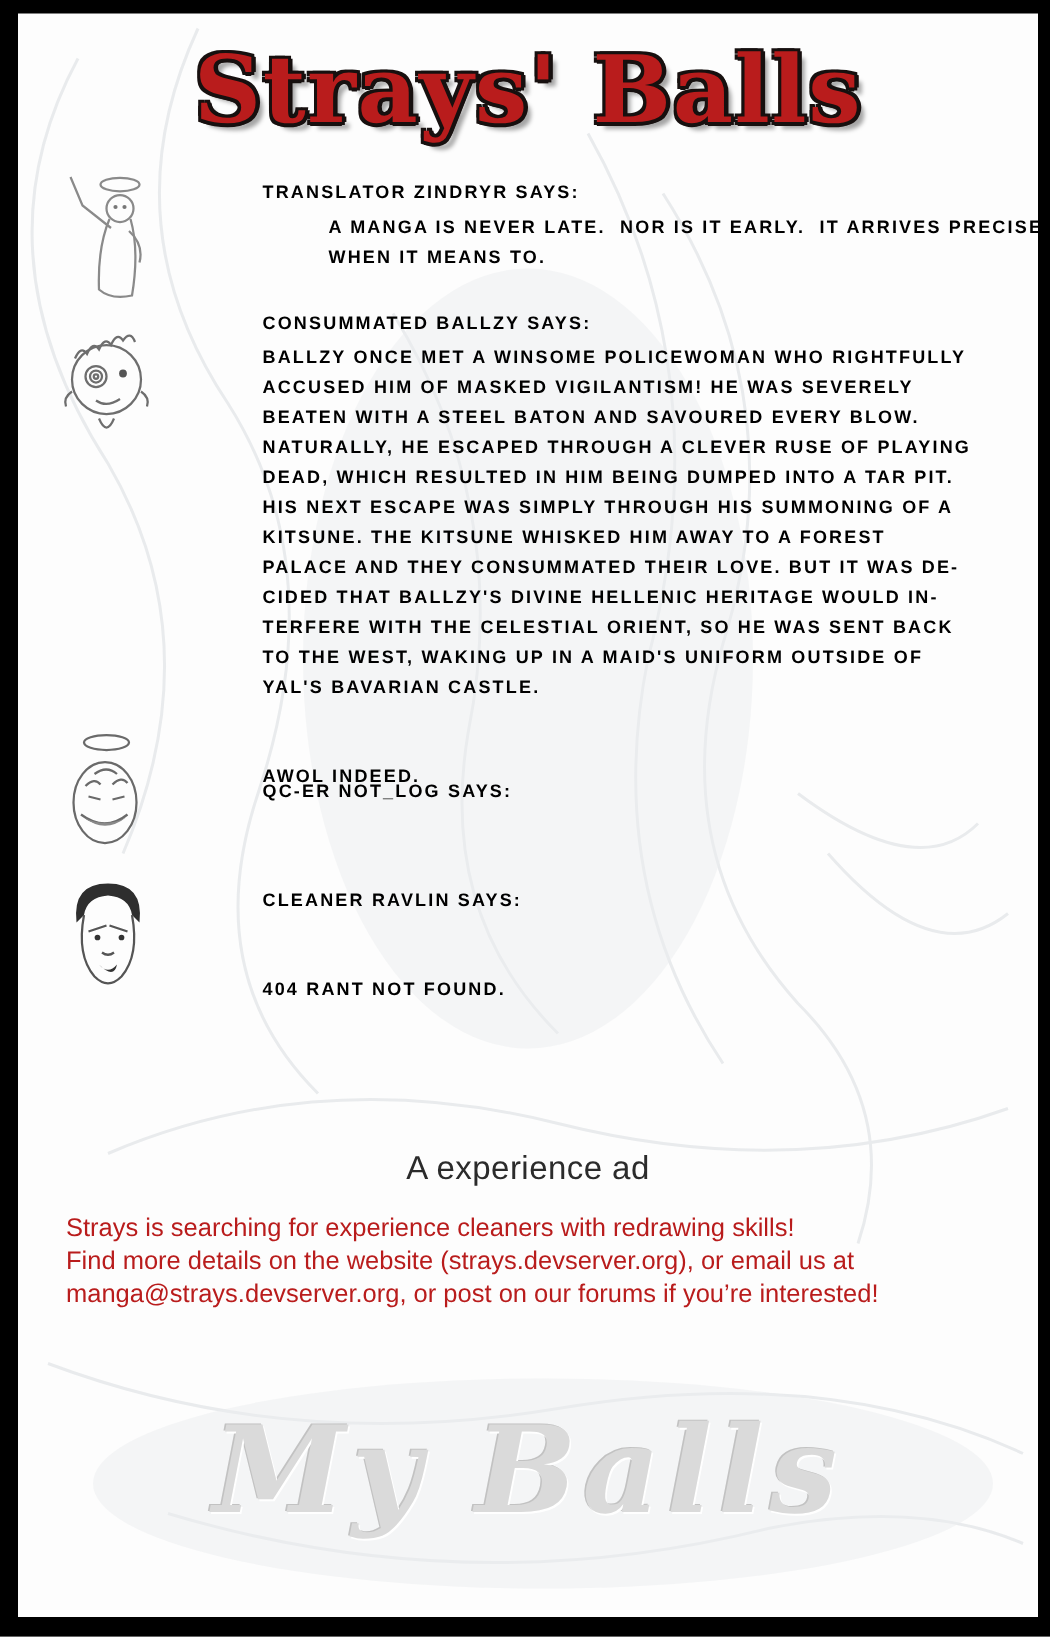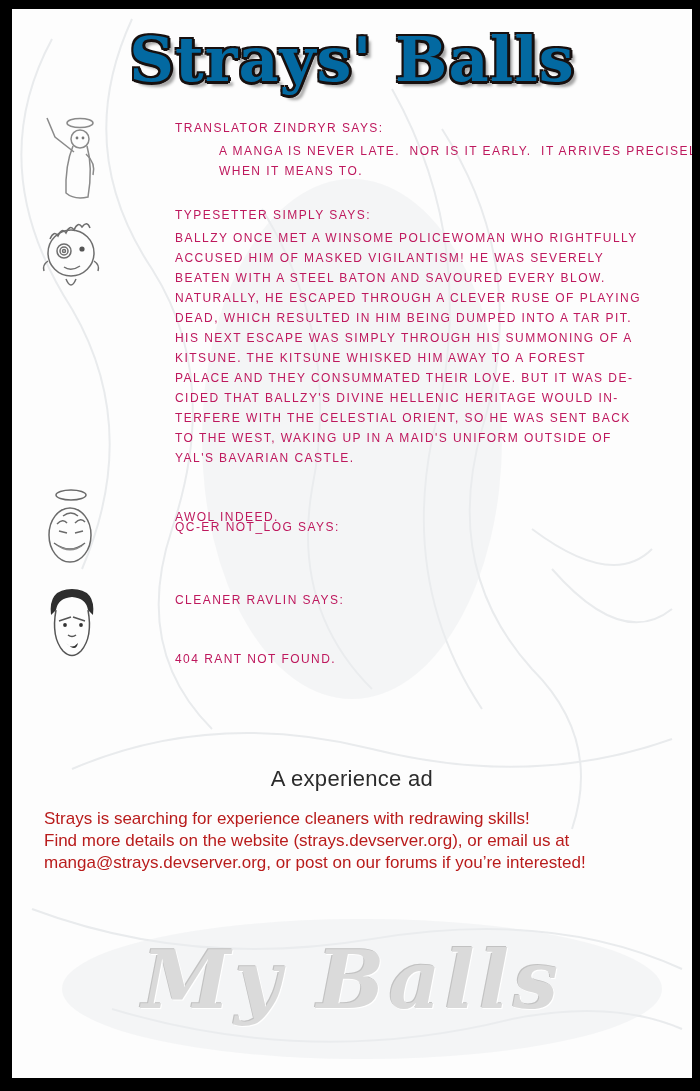--- a/index.html
+++ b/index.html
@@ -7,32 +7,32 @@
   .page {
     position:relative; width:700px; height:1091px; margin:0 auto;
     background:#fdfdfd; overflow:hidden;
     border:solid #000; border-width:9px 8px 13px 12px;
     font-family:"Liberation Sans", sans-serif;
   }
   .bg-art { position:absolute; top:0; left:0; pointer-events:none; }
   .title {
     position:absolute; top:14px; left:0; width:100%; text-align:center;
     font-family:"DejaVu Serif", serif; font-weight:bold; font-size:62px;
-    color:#0369a1; letter-spacing:1px;
+    color:#b91c1c; letter-spacing:1px;
     text-shadow:
       -2px -2px 0 #17100f, 2px -2px 0 #17100f,
       -2px 2px 0 #17100f, 2px 2px 0 #17100f,
       0 3px 0 #17100f, 3px 0 0 #17100f,
       5px 5px 3px rgba(0,0,0,0.35);
   }
   .avatar { position:absolute; }
   .credit-role, .credit-body {
     position:absolute; left:163px;
-    font-size:12px; font-weight:normal; letter-spacing:1.45px;
-    color:#be185d; line-height:20px; white-space:pre;
+    font-size:12px; font-weight:bold; letter-spacing:1.45px;
+    color:#000000; line-height:20px; white-space:pre;
   }
   .recruit-heading {
     position:absolute; top:757px; left:0; width:100%; text-align:center;
     font-size:22px; color:#2b2b2b; letter-spacing:0.3px;
   }
   .recruit-body {
     position:absolute; top:799px; left:32px;
     font-size:17px; color:#b91c1c; line-height:22px; white-space:pre;
   }
   .watermark {
@@ -90,21 +90,21 @@
       <path d="M14 32 q4 -9 8 -3 q4 -9 8 -3 q4 -9 8 -3 q4 -9 8 -3 q5 -7 8 1"></path>
       <circle cx="28" cy="44" r="7"></circle>
       <circle cx="28" cy="44" r="4"></circle>
       <circle cx="28" cy="44" r="1.5"></circle>
       <path d="M28 60 Q35 65 44 59"></path>
       <path d="M30 72 Q35 84 40 72"></path>
       <path d="M12 54 q-6 4 -4 10 M58 54 q6 4 4 10"></path>
     </g>
     <circle cx="46" cy="42" r="2.6" fill="#555"></circle>
   </svg>
-  <div class="credit-role" style="top:196px;">TYPESETTER SIMPLY SAYS:</div>
+  <div class="credit-role" style="top:196px;">CONSUMMATED BALLZY SAYS:</div>
   <div class="credit-body" style="top:219px;">BALLZY ONCE MET A WINSOME POLICEWOMAN WHO RIGHTFULLY
 ACCUSED HIM OF MASKED VIGILANTISM! HE WAS SEVERELY
 BEATEN WITH A STEEL BATON AND SAVOURED EVERY BLOW.
 NATURALLY, HE ESCAPED THROUGH A CLEVER RUSE OF PLAYING
 DEAD, WHICH RESULTED IN HIM BEING DUMPED INTO A TAR PIT.
 HIS NEXT ESCAPE WAS SIMPLY THROUGH HIS SUMMONING OF A
 KITSUNE. THE KITSUNE WHISKED HIM AWAY TO A FOREST
 PALACE AND THEY CONSUMMATED THEIR LOVE. BUT IT WAS DE-
 CIDED THAT BALLZY'S DIVINE HELLENIC HERITAGE WOULD IN-
 TERFERE WITH THE CELESTIAL ORIENT, SO HE WAS SENT BACK

